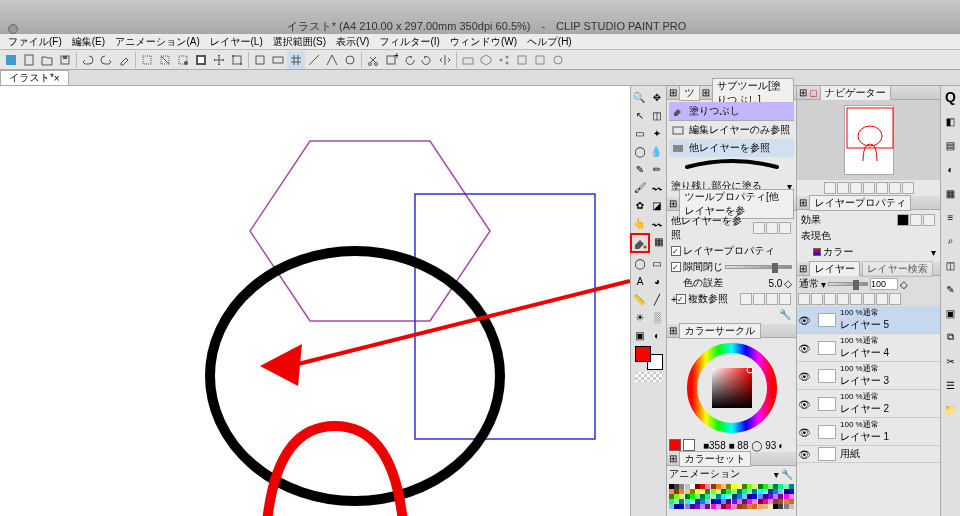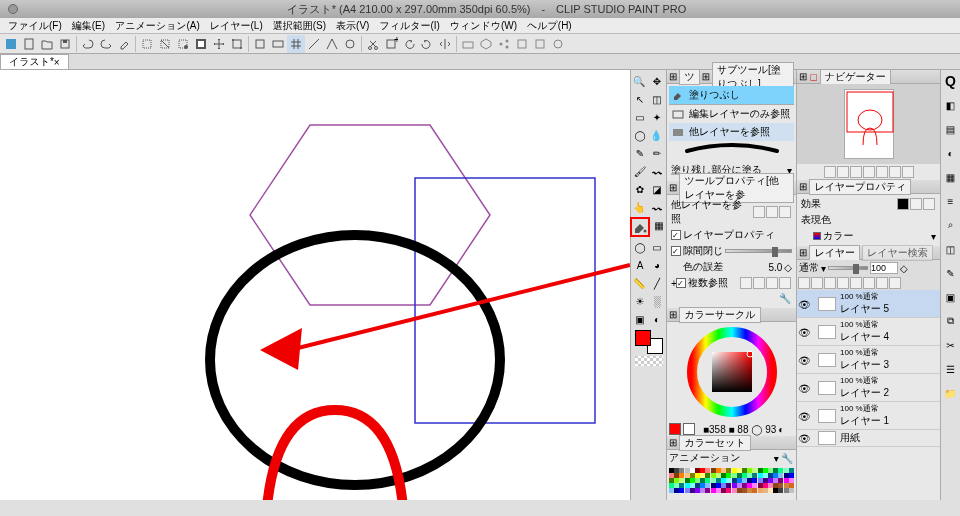--- a/index.html
+++ b/index.html
@@ -1,17 +1,17 @@
 <!DOCTYPE html>
 <html><head>
 <meta charset="utf-8">
 <style>
 *{margin:0;padding:0;box-sizing:border-box;font-family:sans-serif;font-size:10px;user-select:none}
 body{width:960px;height:516px;background:#e0e0e0;overflow:hidden;position:relative}
-.titlebar{height:18px;background:linear-gradient(#c8c8c8,#a8a8a8);display:flex;align-items:center;color:#333;padding:0 8px}
+.titlebar{height:34px;background:linear-gradient(#c8c8c8,#a8a8a8);display:flex;align-items:flex-end;color:#333;padding:0 8px}
 .titlebar .title{flex:1;text-align:center;font-size:11px}
 .circ{width:10px;height:10px;border-radius:50%;background:#999;border:1px solid #666;margin-right:3px}
 .menubar{height:16px;background:#ececec;display:flex;align-items:center;padding:0 4px;gap:2px;border-bottom:1px solid #bbb}
 .menubar span{padding:0 4px;cursor:pointer}
 .toolbar{height:20px;background:#e6e6e6;display:flex;align-items:center;padding:0 2px;gap:0;border-bottom:1px solid #aaa}
 .tbtn{width:18px;height:18px;display:flex;align-items:center;justify-content:center;border:1px solid transparent;cursor:pointer}
 .tbtn svg{width:14px;height:14px}
 .sep{width:1px;height:16px;background:#bbb;margin:0 2px}
 .docbar{height:16px;background:#ddd;display:flex;align-items:center;border-bottom:1px solid #aaa}
 .doctab{padding:0 8px;background:#fff;border:1px solid #aaa;border-bottom:none;height:15px;display:flex;align-items:center}
@@ -341,21 +341,21 @@
     </div>
 
     <div class="midcol">
       <div class="panel-header">
         <span>⊞</span>
         <span class="tab">ツ</span>
         <span>⊞</span>
         <span class="tab">サブツール[塗りつぶし]</span>
       </div>
       <div class="panel-body">
-        <div class="subtool-item" style="background:#7dd3fc;border-bottom:1px solid #aaa">
+        <div class="subtool-item" style="background:#c4b5fd;border-bottom:1px solid #aaa">
             <svg width="14" height="14">
               <path d="M3 9l4-4 3 3-4 4H3z" fill="#555"></path>
             </svg>
             <span>塗りつぶし</span>
           </div>
         <div class="subtool-item">
             <svg width="14" height="14">
               <rect x="2" y="4" width="10" height="7" fill="none" stroke="#555"></rect>
             </svg>
             <span>編集レイヤーのみ参照</span>

